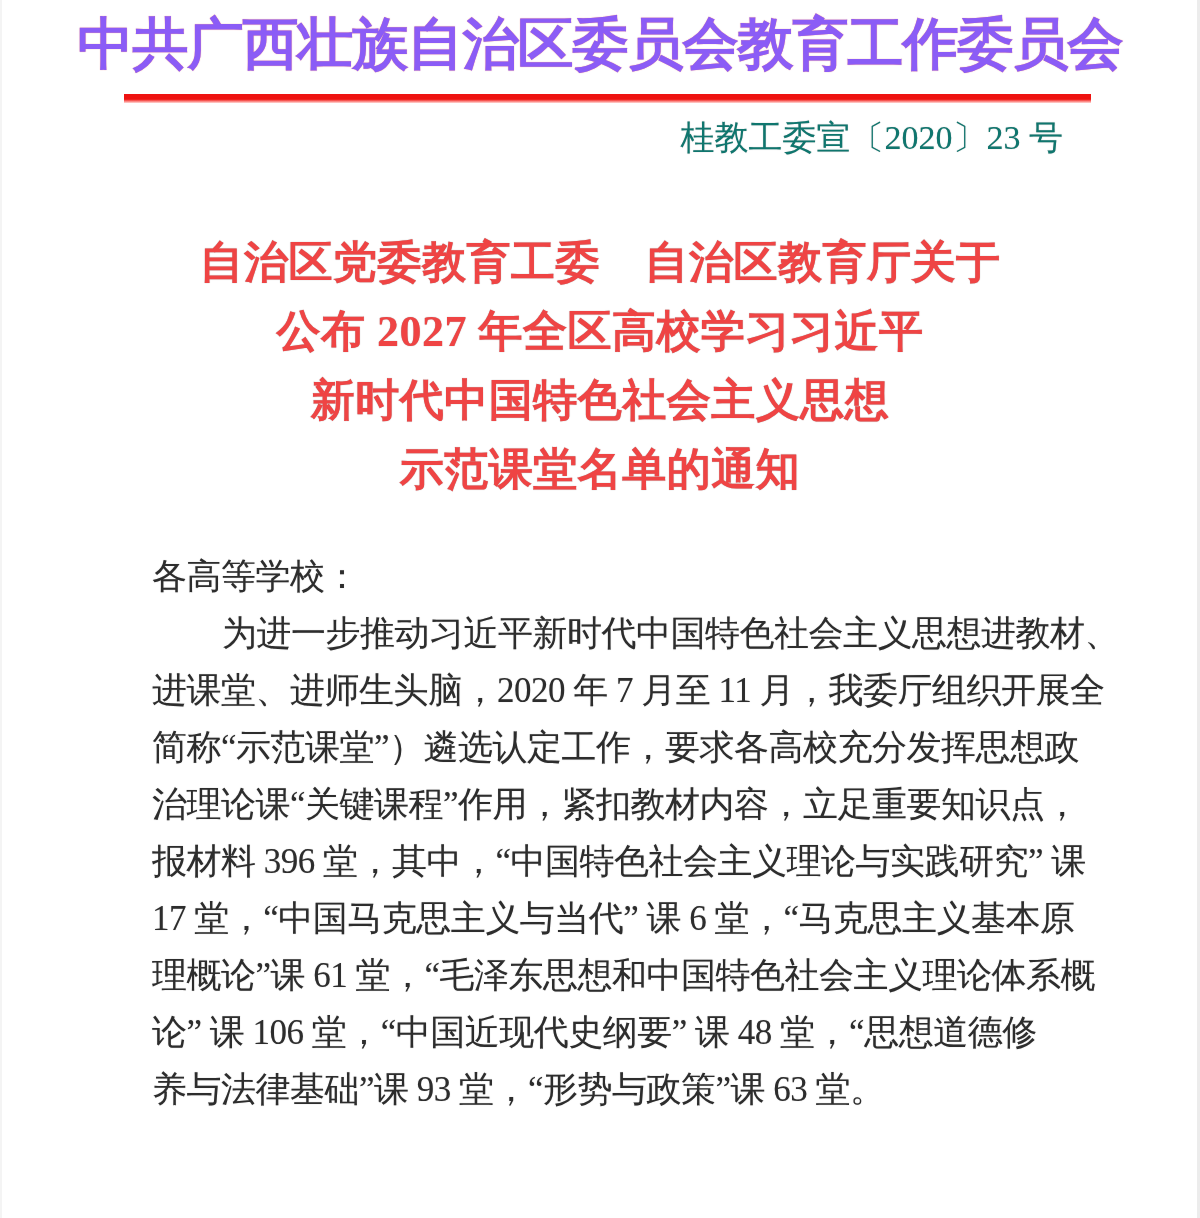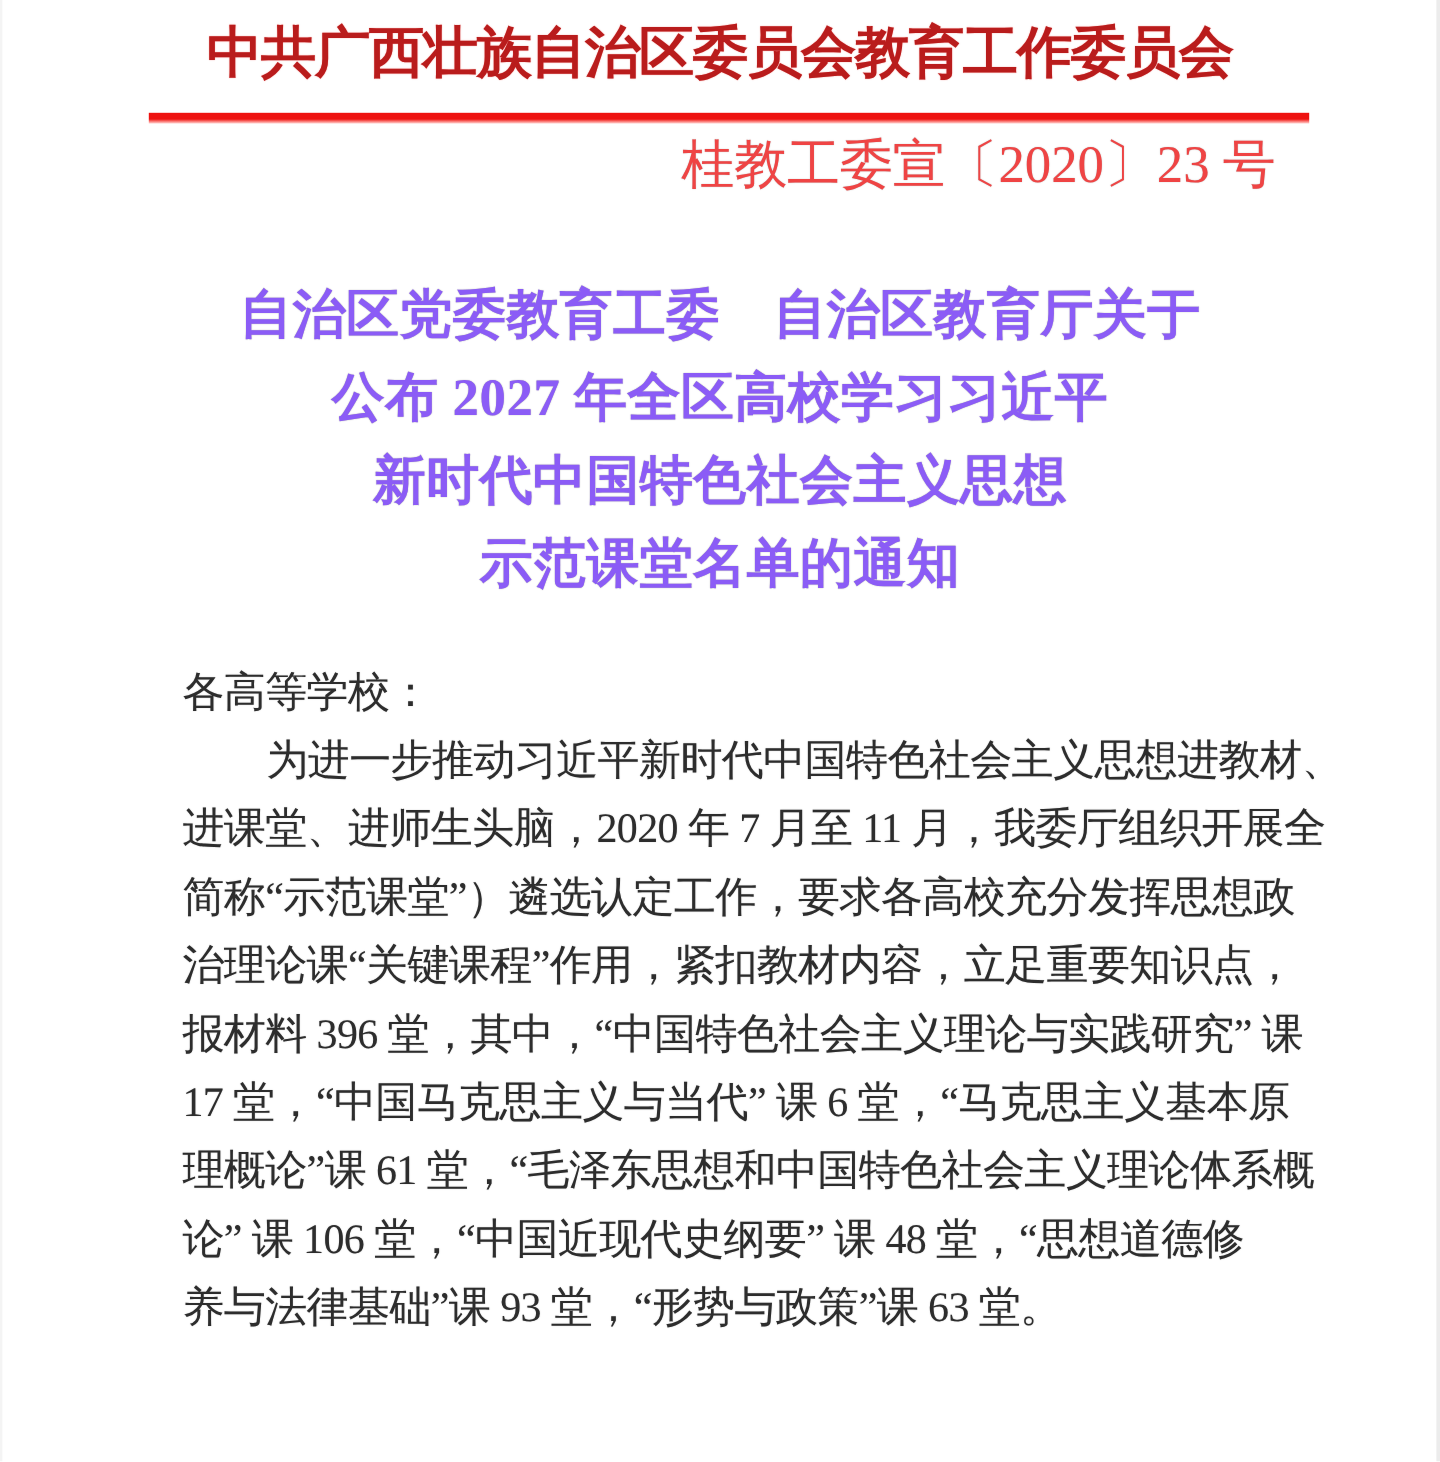--- a/index.html
+++ b/index.html
@@ -25,49 +25,49 @@
   }
   .scan-edge-left {
     position: absolute;
     top: 0; left: 0;
     width: 2px; height: 100%;
     background: #f4f4f4;
   }
   .authority {
     margin-top: 16px;
     text-align: center;
-    font-size: 46px;
+    font-size: 56px;
     font-weight: bold;
     letter-spacing: -1px;
-    color: #b91c1c;
+    color: #8b5cf6;
     line-height: 56px;
     text-shadow: 0 0 1px rgba(232, 20, 14, 0.55);
   }
   .red-line {
     margin-left: 124px;
     margin-top: 22px;
     width: 967px;
     height: 9px;
     background: linear-gradient(to bottom, #ee1210 0%, #ee1210 58%, #fb7a76 80%, #ffd9d7 100%);
   }
   .doc-number {
     margin-top: 15px;
     padding-right: 137px;
     text-align: right;
-    font-size: 44px;
-    color: #ef4444;
+    font-size: 34px;
+    color: #0f766e;
     line-height: 40px;
     text-shadow: 0 0 1px rgba(40,40,40,0.35);
   }
   .title-block {
     margin-top: 70px;
     text-align: center;
     font-size: 44px;
     font-weight: bold;
-    color: #8b5cf6;
+    color: #ef4444;
   }
   .title-line {
     line-height: 69px;
     letter-spacing: 0.5px;
     text-shadow: 0 0 1px rgba(20,20,20,0.4);
   }
   .body-block {
     margin: 44px 100px 0 152px;
     font-size: 35px;
     color: #2d2d2d;

